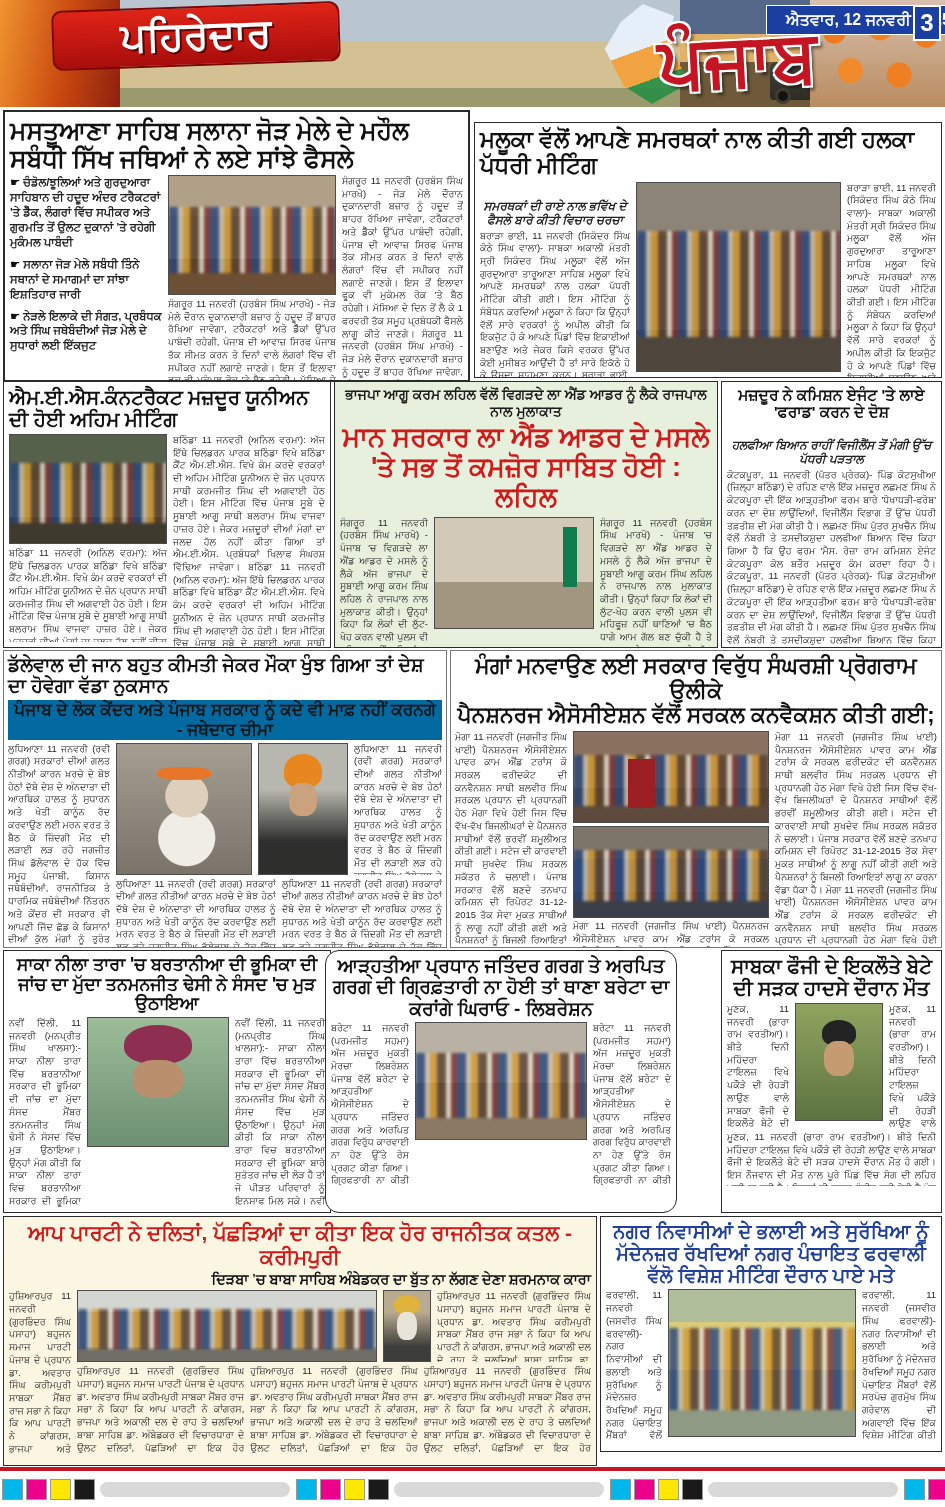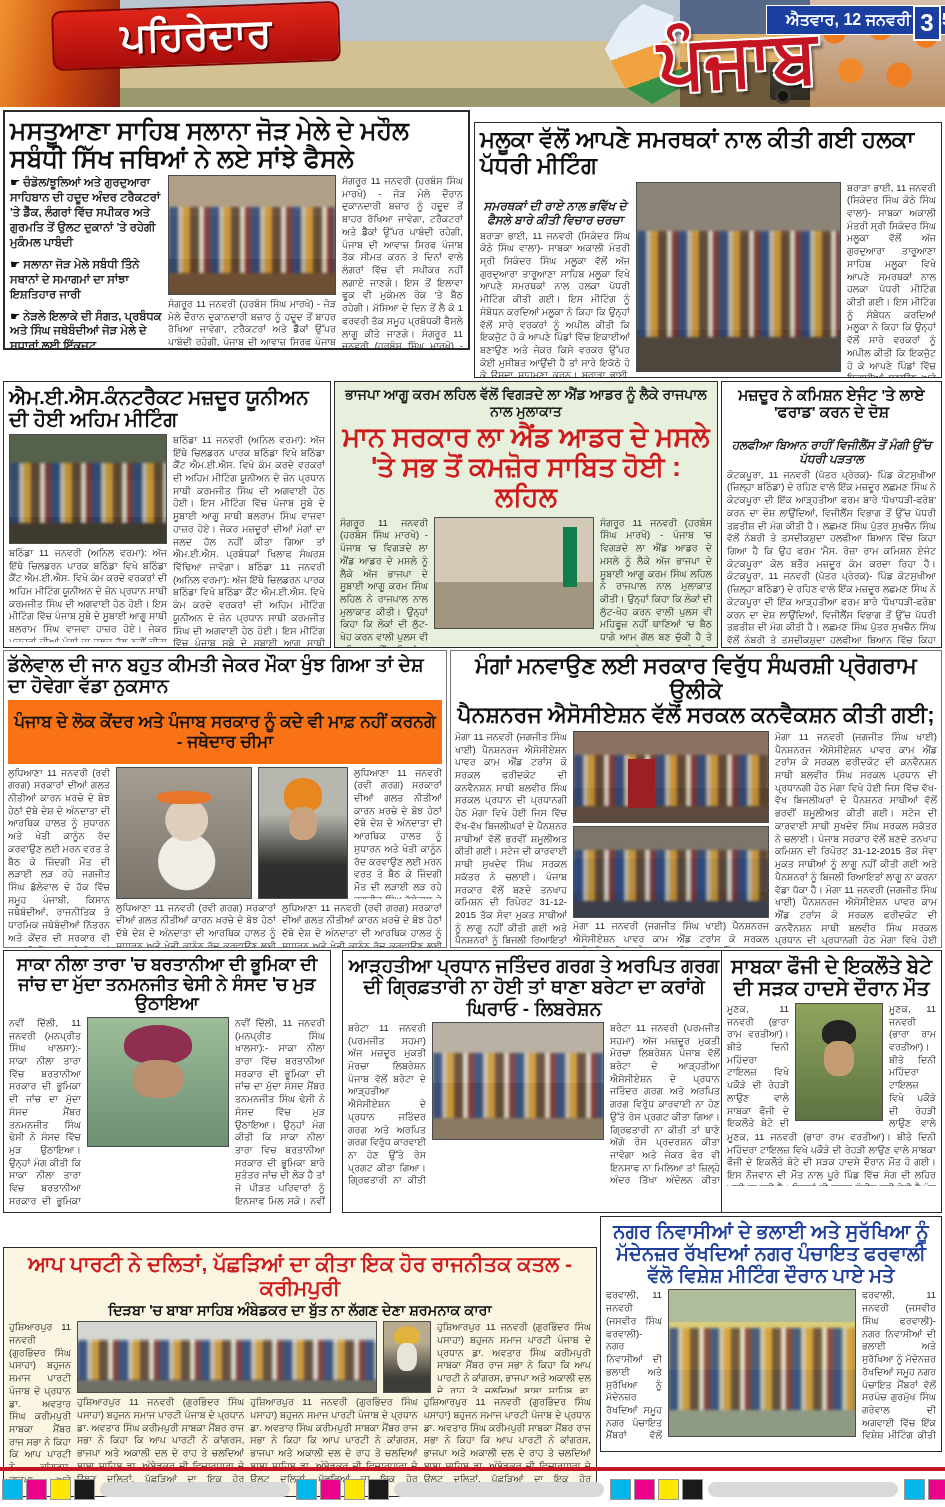--- a/index.html
+++ b/index.html
@@ -33,21 +33,21 @@
   .date-box{left:766px;top:5px;width:208px;height:30px;background:#1b3fa0;border:1px solid #fff;
      color:#fff;font-weight:bold;font-size:16px;display:flex;align-items:center;justify-content:center;width:205px;}
   .pageno{left:913px;top:5px;width:28px;height:36px;background:#1b3fa0;border:2px solid #fff;
      color:#fff;font-weight:bold;font-size:24px;display:flex;align-items:center;justify-content:center;}
   
   .art{border:2px solid #2b2b2b;background:#fff;padding:3px 5px;overflow:hidden;}
   .hl{font-weight:bold;color:#101010;line-height:1.12;margin:1px 0 3px;}
   .hl.red{color:#cf1b1b;} .hl.blue{color:#20409a;}
   .kick{font-weight:bold;font-size:14px;text-align:center;color:#1c1c1c;margin:1px 0 2px;}
   .sub{font-weight:bold;font-style:italic;text-align:center;font-size:12px;margin:17px 0 3px;}
-  .ysub{background:#f97316;font-weight:bold;font-size:17px;text-align:center;padding:12px 4px;color:#141414;}
+  .ysub{background:#0369a1;font-weight:bold;font-size:17px;text-align:center;padding:0 4px;color:#141414;}
   .body{font-size:9.5px;line-height:1.34;text-align:justify;color:#262626;word-break:break-word;overflow:hidden;}
   .row{display:flex;gap:6px;}
   .bullets{font-size:11.5px;font-weight:bold;line-height:1.3;}
   .bullets div{margin-bottom:7px;}
   .bullets span.bmark{color:#111;margin-right:3px;}
   
   .ph{position:relative;border:1px solid #4c4c4c;overflow:hidden;flex-shrink:0;}
   .band::before{content:"";position:absolute;left:0;right:0;top:26%;bottom:18%;
      background:repeating-linear-gradient(90deg,#27457c 0 9px,#cdc6b5 9px 14px,#d89a2b 14px 21px,#59402b 21px 30px,#e7e2d4 30px 35px,#7a2f2f 35px 41px);
      filter:blur(1.5px);opacity:.8;}
@@ -104,21 +104,21 @@
       <span>ਪੰਜਾਬ</span>
     </div>
     <div class="abs date-box">
       <span>ਐਤਵਾਰ, 12 ਜਨਵਰੀ 2025</span>
     </div>
     <div class="abs pageno">
       <span>3</span>
     </div>
   </div>
 
-  <div class="abs art" style="left:3px;top:110px;width:467px;height:240px;">
+  <div class="abs art" style="left:3px;top:110px;width:467px;height:272px;">
     <div class="hl" style="font-size:25px;">ਮਸਤੂਆਣਾ ਸਾਹਿਬ ਸਲਾਨਾ ਜੋੜ ਮੇਲੇ ਦੇ ਮਹੌਲ ਸਬੰਧੀ ਸਿੱਖ ਜਥਿਆਂ ਨੇ ਲਏ ਸਾਂਝੇ ਫੈਸਲੇ</div>
     <div class="row">
       <div style="width:152px;flex-shrink:0;">
         <div class="bullets">
           <div><span class="bmark">☛</span><span>ਚੰਡੋਲ/ਝੂਲਿਆਂ ਅਤੇ ਗੁਰਦੁਆਰਾ ਸਾਹਿਬਾਨ ਦੀ ਹਦੂਦ ਅੰਦਰ ਟਰੈਕਟਰਾਂ 'ਤੇ ਡੈੱਕ, ਲੰਗਰਾਂ ਵਿੱਚ ਸਪੀਕਰ ਅਤੇ ਗੁਰਮਤਿ ਤੋਂ ਉਲਟ ਦੁਕਾਨਾਂ 'ਤੇ ਰਹੇਗੀ ਮੁਕੰਮਲ ਪਾਬੰਦੀ</span></div>
           <div><span class="bmark">☛</span><span>ਸਲਾਨਾ ਜੋੜ ਮੇਲੇ ਸਬੰਧੀ ਤਿੰਨੇ ਸਥਾਨਾਂ ਦੇ ਸਮਾਗਮਾਂ ਦਾ ਸਾਂਝਾ ਇਸ਼ਤਿਹਾਰ ਜਾਰੀ</span></div>
           <div><span class="bmark">☛</span><span>ਨੇੜਲੇ ਇਲਾਕੇ ਦੀ ਸੰਗਤ, ਪ੍ਰਬੰਧਕ ਅਤੇ ਸਿੰਘ ਜਥੇਬੰਦੀਆਂ ਜੋੜ ਮੇਲੇ ਦੇ ਸੁਧਾਰਾਂ ਲਈ ਇੱਕਜੁਟ</span></div>
         </div>
       </div>
       <div style="width:168px;flex-shrink:0;">
@@ -205,42 +205,42 @@
 
   <div class="abs art" style="left:3px;top:950px;width:328px;height:263px;border-width:1px;">
     <div class="hl" style="font-size:17.5px;text-align:center;">ਸਾਕਾ ਨੀਲਾ ਤਾਰਾ 'ਚ ਬਰਤਾਨੀਆ ਦੀ ਭੂਮਿਕਾ ਦੀ ਜਾਂਚ ਦਾ ਮੁੱਦਾ ਤਨਮਨਜੀਤ ਢੇਸੀ ਨੇ ਸੰਸਦ 'ਚ ਮੁੜ ਉਠਾਇਆ</div>
     <div class="row" style="margin-top:2px;">
       <div class="body" style="width:72px;flex-shrink:0;height:190px;">ਨਵੀਂ ਦਿੱਲੀ, 11 ਜਨਵਰੀ (ਮਨਪ੍ਰੀਤ ਸਿੰਘ ਖਾਲਸਾ):- ਸਾਕਾ ਨੀਲਾ ਤਾਰਾ ਵਿੱਚ ਬਰਤਾਨੀਆ ਸਰਕਾਰ ਦੀ ਭੂਮਿਕਾ ਦੀ ਜਾਂਚ ਦਾ ਮੁੱਦਾ ਸੰਸਦ ਮੈਂਬਰ ਤਨਮਨਜੀਤ ਸਿੰਘ ਢੇਸੀ ਨੇ ਸੰਸਦ ਵਿੱਚ ਮੁੜ ਉਠਾਇਆ। ਉਨ੍ਹਾਂ ਮੰਗ ਕੀਤੀ ਕਿ ਸਾਕਾ ਨੀਲਾ ਤਾਰਾ ਵਿਚ ਬਰਤਾਨੀਆ ਸਰਕਾਰ ਦੀ ਭੂਮਿਕਾ ਬਾਰੇ ਸੁਤੰਤਰ ਜਾਂਚ ਦੀ ਲੋੜ ਹੈ ਤਾਂ ਜੋ ਪੀੜਤ ਪਰਿਵਾਰਾਂ ਨੂੰ ਇਨਸਾਫ ਮਿਲ ਸਕੇ। ਨਵੀਂ ਦਿੱਲੀ, 11 ਜਨਵਰੀ (ਮਨਪ੍ਰੀਤ ਸਿੰਘ ਖਾਲਸਾ):- ਸਾਕਾ ਨੀਲਾ ਤਾਰਾ ਵਿੱਚ ਬਰਤਾਨੀਆ ਸਰਕਾਰ ਦੀ ਭੂਮਿਕਾ ਦੀ ਜਾਂਚ ਦਾ ਮੁੱਦਾ ਸੰਸਦ ਮੈਂਬਰ ਤਨਮਨਜੀਤ ਸਿੰਘ ਢੇਸੀ ਨੇ ਸੰਸਦ ਵਿੱਚ ਮੁੜ ਉਠਾਇਆ। ਉਨ੍ਹਾਂ ਮੰਗ ਕੀਤੀ ਕਿ ਸਾਕਾ ਨੀਲਾ ਤਾਰਾ ਵਿਚ ਬਰਤਾਨੀਆ ਸਰਕਾਰ ਦੀ ਭੂਮਿਕਾ ਬਾਰੇ ਸੁਤੰਤਰ ਜਾਂਚ ਦੀ ਲੋੜ ਹੈ ਤਾਂ ਜੋ ਪੀੜਤ ਪਰਿਵਾਰਾਂ ਨੂੰ ਇਨਸਾਫ ਮਿਲ ਸਕੇ।</div>
       <div class="ph ph-h" style="width:142px;height:130px;"></div>
       <div class="body" style="flex:1;height:190px;">ਨਵੀਂ ਦਿੱਲੀ, 11 ਜਨਵਰੀ (ਮਨਪ੍ਰੀਤ ਸਿੰਘ ਖਾਲਸਾ):- ਸਾਕਾ ਨੀਲਾ ਤਾਰਾ ਵਿੱਚ ਬਰਤਾਨੀਆ ਸਰਕਾਰ ਦੀ ਭੂਮਿਕਾ ਦੀ ਜਾਂਚ ਦਾ ਮੁੱਦਾ ਸੰਸਦ ਮੈਂਬਰ ਤਨਮਨਜੀਤ ਸਿੰਘ ਢੇਸੀ ਨੇ ਸੰਸਦ ਵਿੱਚ ਮੁੜ ਉਠਾਇਆ। ਉਨ੍ਹਾਂ ਮੰਗ ਕੀਤੀ ਕਿ ਸਾਕਾ ਨੀਲਾ ਤਾਰਾ ਵਿਚ ਬਰਤਾਨੀਆ ਸਰਕਾਰ ਦੀ ਭੂਮਿਕਾ ਬਾਰੇ ਸੁਤੰਤਰ ਜਾਂਚ ਦੀ ਲੋੜ ਹੈ ਤਾਂ ਜੋ ਪੀੜਤ ਪਰਿਵਾਰਾਂ ਨੂੰ ਇਨਸਾਫ ਮਿਲ ਸਕੇ। ਨਵੀਂ ਦਿੱਲੀ, 11 ਜਨਵਰੀ (ਮਨਪ੍ਰੀਤ ਸਿੰਘ ਖਾਲਸਾ):- ਸਾਕਾ ਨੀਲਾ ਤਾਰਾ ਵਿੱਚ ਬਰਤਾਨੀਆ ਸਰਕਾਰ ਦੀ ਭੂਮਿਕਾ ਦੀ ਜਾਂਚ ਦਾ ਮੁੱਦਾ ਸੰਸਦ ਮੈਂਬਰ ਤਨਮਨਜੀਤ ਸਿੰਘ ਢੇਸੀ ਨੇ ਸੰਸਦ ਵਿੱਚ ਮੁੜ ਉਠਾਇਆ। ਉਨ੍ਹਾਂ ਮੰਗ ਕੀਤੀ ਕਿ ਸਾਕਾ ਨੀਲਾ ਤਾਰਾ ਵਿਚ ਬਰਤਾਨੀਆ ਸਰਕਾਰ ਦੀ ਭੂਮਿਕਾ ਬਾਰੇ ਸੁਤੰਤਰ ਜਾਂਚ ਦੀ ਲੋੜ ਹੈ ਤਾਂ ਜੋ ਪੀੜਤ ਪਰਿਵਾਰਾਂ ਨੂੰ ਇਨਸਾਫ ਮਿਲ ਸਕੇ।</div>
     </div>
   </div>
 
-  <div class="abs art" style="left:342px;top:950px;width:384px;height:263px;border-width:1px;">
+  <div class="abs art" style="left:325px;top:950px;width:352px;height:263px;border-width:1px;border-radius:14px;">
     <div class="hl" style="font-size:19px;text-align:center;">ਆੜ੍ਹਤੀਆ ਪ੍ਰਧਾਨ ਜਤਿੰਦਰ ਗਰਗ ਤੇ ਅਰਪਿਤ ਗਰਗ ਦੀ ਗ੍ਰਿਫ਼ਤਾਰੀ ਨਾ ਹੋਈ ਤਾਂ ਥਾਣਾ ਬਰੇਟਾ ਦਾ ਕਰਾਂਗੇ ਘਿਰਾਓ - ਲਿਬਰੇਸ਼ਨ</div>
     <div class="row" style="margin-top:3px;">
       <div class="body" style="width:78px;flex-shrink:0;height:165px;">ਬਰੇਟਾ 11 ਜਨਵਰੀ (ਪਰਮਜੀਤ ਸਹਮਾ) ਅੱਜ ਮਜ਼ਦੂਰ ਮੁਕਤੀ ਮੋਰਚਾ ਲਿਬਰੇਸ਼ਨ ਪੰਜਾਬ ਵੱਲੋਂ ਬਰੇਟਾ ਦੇ ਆੜ੍ਹਤੀਆ ਐਸੋਸੀਏਸ਼ਨ ਦੇ ਪ੍ਰਧਾਨ ਜਤਿੰਦਰ ਗਰਗ ਅਤੇ ਅਰਪਿਤ ਗਰਗ ਵਿਰੁੱਧ ਕਾਰਵਾਈ ਨਾ ਹੋਣ ਉੱਤੇ ਰੋਸ ਪ੍ਰਗਟ ਕੀਤਾ ਗਿਆ। ਗ੍ਰਿਫਤਾਰੀ ਨਾ ਕੀਤੀ ਤਾਂ ਥਾਣੇ ਅੱਗੇ ਰੋਸ ਪ੍ਰਦਰਸ਼ਨ ਕੀਤਾ ਜਾਵੇਗਾ ਅਤੇ ਜੇਕਰ ਫੇਰ ਵੀ ਇਨਸਾਫ ਨਾ ਮਿਲਿਆ ਤਾਂ ਜ਼ਿਲ੍ਹੇ ਅੰਦਰ ਤਿੱਖਾ ਅੰਦੋਲਨ ਕੀਤਾ ਜਾਵੇਗਾ ਜਿਸ ਦੀ ਸਾਰੀ ਜ਼ਿੰਮੇਵਾਰੀ ਜ਼ਿਲ੍ਹਾ ਪੁਲਿਸ ਪ੍ਰਸ਼ਾਸਨ ਦੀ ਹੋਵੇਗੀ। ਬਰੇਟਾ 11 ਜਨਵਰੀ (ਪਰਮਜੀਤ ਸਹਮਾ) ਅੱਜ ਮਜ਼ਦੂਰ ਮੁਕਤੀ ਮੋਰਚਾ ਲਿਬਰੇਸ਼ਨ ਪੰਜਾਬ ਵੱਲੋਂ ਬਰੇਟਾ ਦੇ ਆੜ੍ਹਤੀਆ ਐਸੋਸੀਏਸ਼ਨ ਦੇ ਪ੍ਰਧਾਨ ਜਤਿੰਦਰ ਗਰਗ ਅਤੇ ਅਰਪਿਤ ਗਰਗ ਵਿਰੁੱਧ ਕਾਰਵਾਈ ਨਾ ਹੋਣ ਉੱਤੇ ਰੋਸ ਪ੍ਰਗਟ ਕੀਤਾ ਗਿਆ। ਗ੍ਰਿਫਤਾਰੀ ਨਾ ਕੀਤੀ ਤਾਂ ਥਾਣੇ ਅੱਗੇ ਰੋਸ ਪ੍ਰਦਰਸ਼ਨ ਕੀਤਾ ਜਾਵੇਗਾ ਅਤੇ ਜੇਕਰ ਫੇਰ ਵੀ ਇਨਸਾਫ ਨਾ ਮਿਲਿਆ ਤਾਂ ਜ਼ਿਲ੍ਹੇ ਅੰਦਰ ਤਿੱਖਾ ਅੰਦੋਲਨ ਕੀਤਾ ਜਾਵੇਗਾ ਜਿਸ ਦੀ ਸਾਰੀ ਜ਼ਿੰਮੇਵਾਰੀ ਜ਼ਿਲ੍ਹਾ ਪੁਲਿਸ ਪ੍ਰਸ਼ਾਸਨ ਦੀ ਹੋਵੇਗੀ।</div>
       <div class="ph ph-i band" style="width:172px;height:118px;"></div>
       <div class="body" style="flex:1;height:165px;">ਬਰੇਟਾ 11 ਜਨਵਰੀ (ਪਰਮਜੀਤ ਸਹਮਾ) ਅੱਜ ਮਜ਼ਦੂਰ ਮੁਕਤੀ ਮੋਰਚਾ ਲਿਬਰੇਸ਼ਨ ਪੰਜਾਬ ਵੱਲੋਂ ਬਰੇਟਾ ਦੇ ਆੜ੍ਹਤੀਆ ਐਸੋਸੀਏਸ਼ਨ ਦੇ ਪ੍ਰਧਾਨ ਜਤਿੰਦਰ ਗਰਗ ਅਤੇ ਅਰਪਿਤ ਗਰਗ ਵਿਰੁੱਧ ਕਾਰਵਾਈ ਨਾ ਹੋਣ ਉੱਤੇ ਰੋਸ ਪ੍ਰਗਟ ਕੀਤਾ ਗਿਆ। ਗ੍ਰਿਫਤਾਰੀ ਨਾ ਕੀਤੀ ਤਾਂ ਥਾਣੇ ਅੱਗੇ ਰੋਸ ਪ੍ਰਦਰਸ਼ਨ ਕੀਤਾ ਜਾਵੇਗਾ ਅਤੇ ਜੇਕਰ ਫੇਰ ਵੀ ਇਨਸਾਫ ਨਾ ਮਿਲਿਆ ਤਾਂ ਜ਼ਿਲ੍ਹੇ ਅੰਦਰ ਤਿੱਖਾ ਅੰਦੋਲਨ ਕੀਤਾ ਜਾਵੇਗਾ ਜਿਸ ਦੀ ਸਾਰੀ ਜ਼ਿੰਮੇਵਾਰੀ ਜ਼ਿਲ੍ਹਾ ਪੁਲਿਸ ਪ੍ਰਸ਼ਾਸਨ ਦੀ ਹੋਵੇਗੀ। ਬਰੇਟਾ 11 ਜਨਵਰੀ (ਪਰਮਜੀਤ ਸਹਮਾ) ਅੱਜ ਮਜ਼ਦੂਰ ਮੁਕਤੀ ਮੋਰਚਾ ਲਿਬਰੇਸ਼ਨ ਪੰਜਾਬ ਵੱਲੋਂ ਬਰੇਟਾ ਦੇ ਆੜ੍ਹਤੀਆ ਐਸੋਸੀਏਸ਼ਨ ਦੇ ਪ੍ਰਧਾਨ ਜਤਿੰਦਰ ਗਰਗ ਅਤੇ ਅਰਪਿਤ ਗਰਗ ਵਿਰੁੱਧ ਕਾਰਵਾਈ ਨਾ ਹੋਣ ਉੱਤੇ ਰੋਸ ਪ੍ਰਗਟ ਕੀਤਾ ਗਿਆ। ਗ੍ਰਿਫਤਾਰੀ ਨਾ ਕੀਤੀ ਤਾਂ ਥਾਣੇ ਅੱਗੇ ਰੋਸ ਪ੍ਰਦਰਸ਼ਨ ਕੀਤਾ ਜਾਵੇਗਾ ਅਤੇ ਜੇਕਰ ਫੇਰ ਵੀ ਇਨਸਾਫ ਨਾ ਮਿਲਿਆ ਤਾਂ ਜ਼ਿਲ੍ਹੇ ਅੰਦਰ ਤਿੱਖਾ ਅੰਦੋਲਨ ਕੀਤਾ ਜਾਵੇਗਾ ਜਿਸ ਦੀ ਸਾਰੀ ਜ਼ਿੰਮੇਵਾਰੀ ਜ਼ਿਲ੍ਹਾ ਪੁਲਿਸ ਪ੍ਰਸ਼ਾਸਨ ਦੀ ਹੋਵੇਗੀ।</div>
     </div>
   </div>
 
   <div class="abs art" style="left:721px;top:950px;width:221px;height:263px;border-width:1px;">
     <div class="hl" style="font-size:20px;text-align:center;">ਸਾਬਕਾ ਫੌਜੀ ਦੇ ਇਕਲੌਤੇ ਬੇਟੇ ਦੀ ਸੜਕ ਹਾਦਸੇ ਦੌਰਾਨ ਮੌਤ</div>
     <div class="row" style="margin-top:3px;">
       <div class="body" style="width:62px;flex-shrink:0;height:125px;">ਮੂਣਕ, 11 ਜਨਵਰੀ (ਭਾਰਾ ਰਾਮ ਵਰਤੀਆ)। ਬੀਤੇ ਦਿਨੀ ਮਹਿੰਦਰਾ ਟਾਇਲਜ਼ ਵਿਖੇ ਪਕੌੜੇ ਦੀ ਰੇਹੜੀ ਲਾਉਣ ਵਾਲੇ ਸਾਬਕਾ ਫੌਜੀ ਦੇ ਇਕਲੌਤੇ ਬੇਟੇ ਦੀ ਸੜਕ ਹਾਦਸੇ ਦੌਰਾਨ ਮੌਤ ਹੋ ਗਈ। ਇਸ ਨੌਜਵਾਨ ਦੀ ਮੌਤ ਨਾਲ ਪੂਰੇ ਪਿੰਡ ਵਿੱਚ ਸੋਗ ਦੀ ਲਹਿਰ ਪਾਈ ਜਾ ਰਹੀ ਹੈ। ਜਿਨ੍ਹਾਂ ਦੀ ਹਾਲਤ ਗੰਭੀਰ ਬਣੀ ਹੋਈ ਹੈ ਪੰਜ ਸਾਥੀ ਗੰਭੀਰ ਜ਼ਖਮੀ ਵੀ ਹੋਏ ਹਨ। ਮੂਣਕ, 11 ਜਨਵਰੀ (ਭਾਰਾ ਰਾਮ ਵਰਤੀਆ)। ਬੀਤੇ ਦਿਨੀ ਮਹਿੰਦਰਾ ਟਾਇਲਜ਼ ਵਿਖੇ ਪਕੌੜੇ ਦੀ ਰੇਹੜੀ ਲਾਉਣ ਵਾਲੇ ਸਾਬਕਾ ਫੌਜੀ ਦੇ ਇਕਲੌਤੇ ਬੇਟੇ ਦੀ ਸੜਕ ਹਾਦਸੇ ਦੌਰਾਨ ਮੌਤ ਹੋ ਗਈ। ਇਸ ਨੌਜਵਾਨ ਦੀ ਮੌਤ ਨਾਲ ਪੂਰੇ ਪਿੰਡ ਵਿੱਚ ਸੋਗ ਦੀ ਲਹਿਰ ਪਾਈ ਜਾ ਰਹੀ ਹੈ। ਜਿਨ੍ਹਾਂ ਦੀ ਹਾਲਤ ਗੰਭੀਰ ਬਣੀ ਹੋਈ ਹੈ ਪੰਜ ਸਾਥੀ ਗੰਭੀਰ ਜ਼ਖਮੀ ਵੀ ਹੋਏ ਹਨ।</div>
       <div class="ph ph-j" style="width:88px;height:118px;"></div>
       <div class="body" style="flex:1;height:125px;">ਮੂਣਕ, 11 ਜਨਵਰੀ (ਭਾਰਾ ਰਾਮ ਵਰਤੀਆ)। ਬੀਤੇ ਦਿਨੀ ਮਹਿੰਦਰਾ ਟਾਇਲਜ਼ ਵਿਖੇ ਪਕੌੜੇ ਦੀ ਰੇਹੜੀ ਲਾਉਣ ਵਾਲੇ ਸਾਬਕਾ ਫੌਜੀ ਦੇ ਇਕਲੌਤੇ ਬੇਟੇ ਦੀ ਸੜਕ ਹਾਦਸੇ ਦੌਰਾਨ ਮੌਤ ਹੋ ਗਈ। ਇਸ ਨੌਜਵਾਨ ਦੀ ਮੌਤ ਨਾਲ ਪੂਰੇ ਪਿੰਡ ਵਿੱਚ ਸੋਗ ਦੀ ਲਹਿਰ ਪਾਈ ਜਾ ਰਹੀ ਹੈ। ਜਿਨ੍ਹਾਂ ਦੀ ਹਾਲਤ ਗੰਭੀਰ ਬਣੀ ਹੋਈ ਹੈ ਪੰਜ ਸਾਥੀ ਗੰਭੀਰ ਜ਼ਖਮੀ ਵੀ ਹੋਏ ਹਨ। ਮੂਣਕ, 11 ਜਨਵਰੀ (ਭਾਰਾ ਰਾਮ ਵਰਤੀਆ)। ਬੀਤੇ ਦਿਨੀ ਮਹਿੰਦਰਾ ਟਾਇਲਜ਼ ਵਿਖੇ ਪਕੌੜੇ ਦੀ ਰੇਹੜੀ ਲਾਉਣ ਵਾਲੇ ਸਾਬਕਾ ਫੌਜੀ ਦੇ ਇਕਲੌਤੇ ਬੇਟੇ ਦੀ ਸੜਕ ਹਾਦਸੇ ਦੌਰਾਨ ਮੌਤ ਹੋ ਗਈ। ਇਸ ਨੌਜਵਾਨ ਦੀ ਮੌਤ ਨਾਲ ਪੂਰੇ ਪਿੰਡ ਵਿੱਚ ਸੋਗ ਦੀ ਲਹਿਰ ਪਾਈ ਜਾ ਰਹੀ ਹੈ। ਜਿਨ੍ਹਾਂ ਦੀ ਹਾਲਤ ਗੰਭੀਰ ਬਣੀ ਹੋਈ ਹੈ ਪੰਜ ਸਾਥੀ ਗੰਭੀਰ ਜ਼ਖਮੀ ਵੀ ਹੋਏ ਹਨ।</div>
     </div>
     <div class="body" style="height:55px;margin-top:3px;">ਮੂਣਕ, 11 ਜਨਵਰੀ (ਭਾਰਾ ਰਾਮ ਵਰਤੀਆ)। ਬੀਤੇ ਦਿਨੀ ਮਹਿੰਦਰਾ ਟਾਇਲਜ਼ ਵਿਖੇ ਪਕੌੜੇ ਦੀ ਰੇਹੜੀ ਲਾਉਣ ਵਾਲੇ ਸਾਬਕਾ ਫੌਜੀ ਦੇ ਇਕਲੌਤੇ ਬੇਟੇ ਦੀ ਸੜਕ ਹਾਦਸੇ ਦੌਰਾਨ ਮੌਤ ਹੋ ਗਈ। ਇਸ ਨੌਜਵਾਨ ਦੀ ਮੌਤ ਨਾਲ ਪੂਰੇ ਪਿੰਡ ਵਿੱਚ ਸੋਗ ਦੀ ਲਹਿਰ ਪਾਈ ਜਾ ਰਹੀ ਹੈ। ਜਿਨ੍ਹਾਂ ਦੀ ਹਾਲਤ ਗੰਭੀਰ ਬਣੀ ਹੋਈ ਹੈ ਪੰਜ ਸਾਥੀ ਗੰਭੀਰ ਜ਼ਖਮੀ ਵੀ ਹੋਏ ਹਨ। ਮੂਣਕ, 11 ਜਨਵਰੀ (ਭਾਰਾ ਰਾਮ ਵਰਤੀਆ)। ਬੀਤੇ ਦਿਨੀ ਮਹਿੰਦਰਾ ਟਾਇਲਜ਼ ਵਿਖੇ ਪਕੌੜੇ ਦੀ ਰੇਹੜੀ ਲਾਉਣ ਵਾਲੇ ਸਾਬਕਾ ਫੌਜੀ ਦੇ ਇਕਲੌਤੇ ਬੇਟੇ ਦੀ ਸੜਕ ਹਾਦਸੇ ਦੌਰਾਨ ਮੌਤ ਹੋ ਗਈ। ਇਸ ਨੌਜਵਾਨ ਦੀ ਮੌਤ ਨਾਲ ਪੂਰੇ ਪਿੰਡ ਵਿੱਚ ਸੋਗ ਦੀ ਲਹਿਰ ਪਾਈ ਜਾ ਰਹੀ ਹੈ। ਜਿਨ੍ਹਾਂ ਦੀ ਹਾਲਤ ਗੰਭੀਰ ਬਣੀ ਹੋਈ ਹੈ ਪੰਜ ਸਾਥੀ ਗੰਭੀਰ ਜ਼ਖਮੀ ਵੀ ਹੋਏ ਹਨ।</div>
   </div>
 
-  <div class="abs art" style="left:3px;top:1247px;width:594px;height:250px;border-width:1px;background:#fbf6e2;">
+  <div class="abs art" style="left:3px;top:1216px;width:594px;height:250px;border-width:1px;background:#fbf6e2;">
     <div class="hl red" style="font-size:21px;text-align:center;">ਆਪ ਪਾਰਟੀ ਨੇ ਦਲਿਤਾਂ, ਪੱਛੜਿਆਂ ਦਾ ਕੀਤਾ ਇਕ ਹੋਰ ਰਾਜਨੀਤਕ ਕਤਲ - ਕਰੀਮਪੁਰੀ</div>
-    <div class="hl" style="font-size:14.5px;text-align:center;">ਦਿੜਬਾ 'ਚ ਬਾਬਾ ਸਾਹਿਬ ਅੰਬੇਡਕਰ ਦਾ ਬੁੱਤ ਨਾ ਲੱਗਣ ਦੇਣਾ ਸ਼ਰਮਨਾਕ ਕਾਰਾ</div>
+    <div class="hl" style="font-size:14.5px;text-align:right;font-family:Liberation Serif, serif;">ਦਿੜਬਾ 'ਚ ਬਾਬਾ ਸਾਹਿਬ ਅੰਬੇਡਕਰ ਦਾ ਬੁੱਤ ਨਾ ਲੱਗਣ ਦੇਣਾ ਸ਼ਰਮਨਾਕ ਕਾਰਾ</div>
     <div class="row" style="margin-top:2px;">
       <div class="body" style="width:62px;flex-shrink:0;height:165px;">ਹੁਸ਼ਿਆਰਪੁਰ 11 ਜਨਵਰੀ (ਗੁਰਭਿੰਦਰ ਸਿੰਘ ਪਸਾਹਾ) ਬਹੁਜਨ ਸਮਾਜ ਪਾਰਟੀ ਪੰਜਾਬ ਦੇ ਪ੍ਰਧਾਨ ਡਾ. ਅਵਤਾਰ ਸਿੰਘ ਕਰੀਮਪੁਰੀ ਸਾਬਕਾ ਮੈਂਬਰ ਰਾਜ ਸਭਾ ਨੇ ਕਿਹਾ ਕਿ ਆਪ ਪਾਰਟੀ ਨੇ ਕਾਂਗਰਸ, ਭਾਜਪਾ ਅਤੇ ਅਕਾਲੀ ਦਲ ਦੇ ਰਾਹ ਤੇ ਚਲਦਿਆਂ ਬਾਬਾ ਸਾਹਿਬ ਡਾ. ਅੰਬੇਡਕਰ ਦੀ ਵਿਚਾਰਧਾਰਾ ਦੇ ਉਲਟ ਦਲਿਤਾਂ, ਪੱਛੜਿਆਂ ਦਾ ਇਕ ਹੋਰ ਰਾਜਨੀਤਿਕ ਕਤਲ ਕੀਤਾ ਹੈ। ਦਿੜਬਾ ਵਿੱਚ ਬਾਬਾ ਸਾਹਿਬ ਦਾ ਬੁੱਤ ਨਾ ਲੱਗਣ ਦੇਣਾ ਸ਼ਰਮਨਾਕ ਕਾਰਾ ਹੈ ਜਿਸ ਅੱਗੇ ਉਸੇ ਦਾ ਦਲਿਤ ਕੈਬਨਿਟ ਮੰਤਰੀ ਦਲਜੀਤ ਸਿੰਘ ਚੀਮਾ ਵੀ ਬੇ ਵਸ ਨਜ਼ਰ ਆ ਰਿਹਾ ਹੈ। ਹੁਸ਼ਿਆਰਪੁਰ 11 ਜਨਵਰੀ (ਗੁਰਭਿੰਦਰ ਸਿੰਘ ਪਸਾਹਾ) ਬਹੁਜਨ ਸਮਾਜ ਪਾਰਟੀ ਪੰਜਾਬ ਦੇ ਪ੍ਰਧਾਨ ਡਾ. ਅਵਤਾਰ ਸਿੰਘ ਕਰੀਮਪੁਰੀ ਸਾਬਕਾ ਮੈਂਬਰ ਰਾਜ ਸਭਾ ਨੇ ਕਿਹਾ ਕਿ ਆਪ ਪਾਰਟੀ ਨੇ ਕਾਂਗਰਸ, ਭਾਜਪਾ ਅਤੇ ਅਕਾਲੀ ਦਲ ਦੇ ਰਾਹ ਤੇ ਚਲਦਿਆਂ ਬਾਬਾ ਸਾਹਿਬ ਡਾ. ਅੰਬੇਡਕਰ ਦੀ ਵਿਚਾਰਧਾਰਾ ਦੇ ਉਲਟ ਦਲਿਤਾਂ, ਪੱਛੜਿਆਂ ਦਾ ਇਕ ਹੋਰ ਰਾਜਨੀਤਿਕ ਕਤਲ ਕੀਤਾ ਹੈ। ਦਿੜਬਾ ਵਿੱਚ ਬਾਬਾ ਸਾਹਿਬ ਦਾ ਬੁੱਤ ਨਾ ਲੱਗਣ ਦੇਣਾ ਸ਼ਰਮਨਾਕ ਕਾਰਾ ਹੈ ਜਿਸ ਅੱਗੇ ਉਸੇ ਦਾ ਦਲਿਤ ਕੈਬਨਿਟ ਮੰਤਰੀ ਦਲਜੀਤ ਸਿੰਘ ਚੀਮਾ ਵੀ ਬੇ ਵਸ ਨਜ਼ਰ ਆ ਰਿਹਾ ਹੈ।</div>
       <div style="flex:1;">
         <div class="row">
           <div class="ph ph-k band" style="width:300px;height:72px;"></div>
           <div class="ph ph-k2" style="width:48px;height:72px;"></div>
           <div class="body" style="flex:1;height:72px;">ਹੁਸ਼ਿਆਰਪੁਰ 11 ਜਨਵਰੀ (ਗੁਰਭਿੰਦਰ ਸਿੰਘ ਪਸਾਹਾ) ਬਹੁਜਨ ਸਮਾਜ ਪਾਰਟੀ ਪੰਜਾਬ ਦੇ ਪ੍ਰਧਾਨ ਡਾ. ਅਵਤਾਰ ਸਿੰਘ ਕਰੀਮਪੁਰੀ ਸਾਬਕਾ ਮੈਂਬਰ ਰਾਜ ਸਭਾ ਨੇ ਕਿਹਾ ਕਿ ਆਪ ਪਾਰਟੀ ਨੇ ਕਾਂਗਰਸ, ਭਾਜਪਾ ਅਤੇ ਅਕਾਲੀ ਦਲ ਦੇ ਰਾਹ ਤੇ ਚਲਦਿਆਂ ਬਾਬਾ ਸਾਹਿਬ ਡਾ. ਅੰਬੇਡਕਰ ਦੀ ਵਿਚਾਰਧਾਰਾ ਦੇ ਉਲਟ ਦਲਿਤਾਂ, ਪੱਛੜਿਆਂ ਦਾ ਇਕ ਹੋਰ ਰਾਜਨੀਤਿਕ ਕਤਲ ਕੀਤਾ ਹੈ। ਦਿੜਬਾ ਵਿੱਚ ਬਾਬਾ ਸਾਹਿਬ ਦਾ ਬੁੱਤ ਨਾ ਲੱਗਣ ਦੇਣਾ ਸ਼ਰਮਨਾਕ ਕਾਰਾ ਹੈ ਜਿਸ ਅੱਗੇ ਉਸੇ ਦਾ ਦਲਿਤ ਕੈਬਨਿਟ ਮੰਤਰੀ ਦਲਜੀਤ ਸਿੰਘ ਚੀਮਾ ਵੀ ਬੇ ਵਸ ਨਜ਼ਰ ਆ ਰਿਹਾ ਹੈ। ਹੁਸ਼ਿਆਰਪੁਰ 11 ਜਨਵਰੀ (ਗੁਰਭਿੰਦਰ ਸਿੰਘ ਪਸਾਹਾ) ਬਹੁਜਨ ਸਮਾਜ ਪਾਰਟੀ ਪੰਜਾਬ ਦੇ ਪ੍ਰਧਾਨ ਡਾ. ਅਵਤਾਰ ਸਿੰਘ ਕਰੀਮਪੁਰੀ ਸਾਬਕਾ ਮੈਂਬਰ ਰਾਜ ਸਭਾ ਨੇ ਕਿਹਾ ਕਿ ਆਪ ਪਾਰਟੀ ਨੇ ਕਾਂਗਰਸ, ਭਾਜਪਾ ਅਤੇ ਅਕਾਲੀ ਦਲ ਦੇ ਰਾਹ ਤੇ ਚਲਦਿਆਂ ਬਾਬਾ ਸਾਹਿਬ ਡਾ. ਅੰਬੇਡਕਰ ਦੀ ਵਿਚਾਰਧਾਰਾ ਦੇ ਉਲਟ ਦਲਿਤਾਂ, ਪੱਛੜਿਆਂ ਦਾ ਇਕ ਹੋਰ ਰਾਜਨੀਤਿਕ ਕਤਲ ਕੀਤਾ ਹੈ। ਦਿੜਬਾ ਵਿੱਚ ਬਾਬਾ ਸਾਹਿਬ ਦਾ ਬੁੱਤ ਨਾ ਲੱਗਣ ਦੇਣਾ ਸ਼ਰਮਨਾਕ ਕਾਰਾ ਹੈ ਜਿਸ ਅੱਗੇ ਉਸੇ ਦਾ ਦਲਿਤ ਕੈਬਨਿਟ ਮੰਤਰੀ ਦਲਜੀਤ ਸਿੰਘ ਚੀਮਾ ਵੀ ਬੇ ਵਸ ਨਜ਼ਰ ਆ ਰਿਹਾ ਹੈ।</div>
         </div>
         <div class="row" style="margin-top:3px;">
           <div class="body" style="flex:1;height:88px;">ਹੁਸ਼ਿਆਰਪੁਰ 11 ਜਨਵਰੀ (ਗੁਰਭਿੰਦਰ ਸਿੰਘ ਪਸਾਹਾ) ਬਹੁਜਨ ਸਮਾਜ ਪਾਰਟੀ ਪੰਜਾਬ ਦੇ ਪ੍ਰਧਾਨ ਡਾ. ਅਵਤਾਰ ਸਿੰਘ ਕਰੀਮਪੁਰੀ ਸਾਬਕਾ ਮੈਂਬਰ ਰਾਜ ਸਭਾ ਨੇ ਕਿਹਾ ਕਿ ਆਪ ਪਾਰਟੀ ਨੇ ਕਾਂਗਰਸ, ਭਾਜਪਾ ਅਤੇ ਅਕਾਲੀ ਦਲ ਦੇ ਰਾਹ ਤੇ ਚਲਦਿਆਂ ਬਾਬਾ ਸਾਹਿਬ ਡਾ. ਅੰਬੇਡਕਰ ਦੀ ਵਿਚਾਰਧਾਰਾ ਦੇ ਉਲਟ ਦਲਿਤਾਂ, ਪੱਛੜਿਆਂ ਦਾ ਇਕ ਹੋਰ ਰਾਜਨੀਤਿਕ ਕਤਲ ਕੀਤਾ ਹੈ। ਦਿੜਬਾ ਵਿੱਚ ਬਾਬਾ ਸਾਹਿਬ ਦਾ ਬੁੱਤ ਨਾ ਲੱਗਣ ਦੇਣਾ ਸ਼ਰਮਨਾਕ ਕਾਰਾ ਹੈ ਜਿਸ ਅੱਗੇ ਉਸੇ ਦਾ ਦਲਿਤ ਕੈਬਨਿਟ ਮੰਤਰੀ ਦਲਜੀਤ ਸਿੰਘ ਚੀਮਾ ਵੀ ਬੇ ਵਸ ਨਜ਼ਰ ਆ ਰਿਹਾ ਹੈ। ਹੁਸ਼ਿਆਰਪੁਰ 11 ਜਨਵਰੀ (ਗੁਰਭਿੰਦਰ ਸਿੰਘ ਪਸਾਹਾ) ਬਹੁਜਨ ਸਮਾਜ ਪਾਰਟੀ ਪੰਜਾਬ ਦੇ ਪ੍ਰਧਾਨ ਡਾ. ਅਵਤਾਰ ਸਿੰਘ ਕਰੀਮਪੁਰੀ ਸਾਬਕਾ ਮੈਂਬਰ ਰਾਜ ਸਭਾ ਨੇ ਕਿਹਾ ਕਿ ਆਪ ਪਾਰਟੀ ਨੇ ਕਾਂਗਰਸ, ਭਾਜਪਾ ਅਤੇ ਅਕਾਲੀ ਦਲ ਦੇ ਰਾਹ ਤੇ ਚਲਦਿਆਂ ਬਾਬਾ ਸਾਹਿਬ ਡਾ. ਅੰਬੇਡਕਰ ਦੀ ਵਿਚਾਰਧਾਰਾ ਦੇ ਉਲਟ ਦਲਿਤਾਂ, ਪੱਛੜਿਆਂ ਦਾ ਇਕ ਹੋਰ ਰਾਜਨੀਤਿਕ ਕਤਲ ਕੀਤਾ ਹੈ। ਦਿੜਬਾ ਵਿੱਚ ਬਾਬਾ ਸਾਹਿਬ ਦਾ ਬੁੱਤ ਨਾ ਲੱਗਣ ਦੇਣਾ ਸ਼ਰਮਨਾਕ ਕਾਰਾ ਹੈ ਜਿਸ ਅੱਗੇ ਉਸੇ ਦਾ ਦਲਿਤ ਕੈਬਨਿਟ ਮੰਤਰੀ ਦਲਜੀਤ ਸਿੰਘ ਚੀਮਾ ਵੀ ਬੇ ਵਸ ਨਜ਼ਰ ਆ ਰਿਹਾ ਹੈ।</div>

